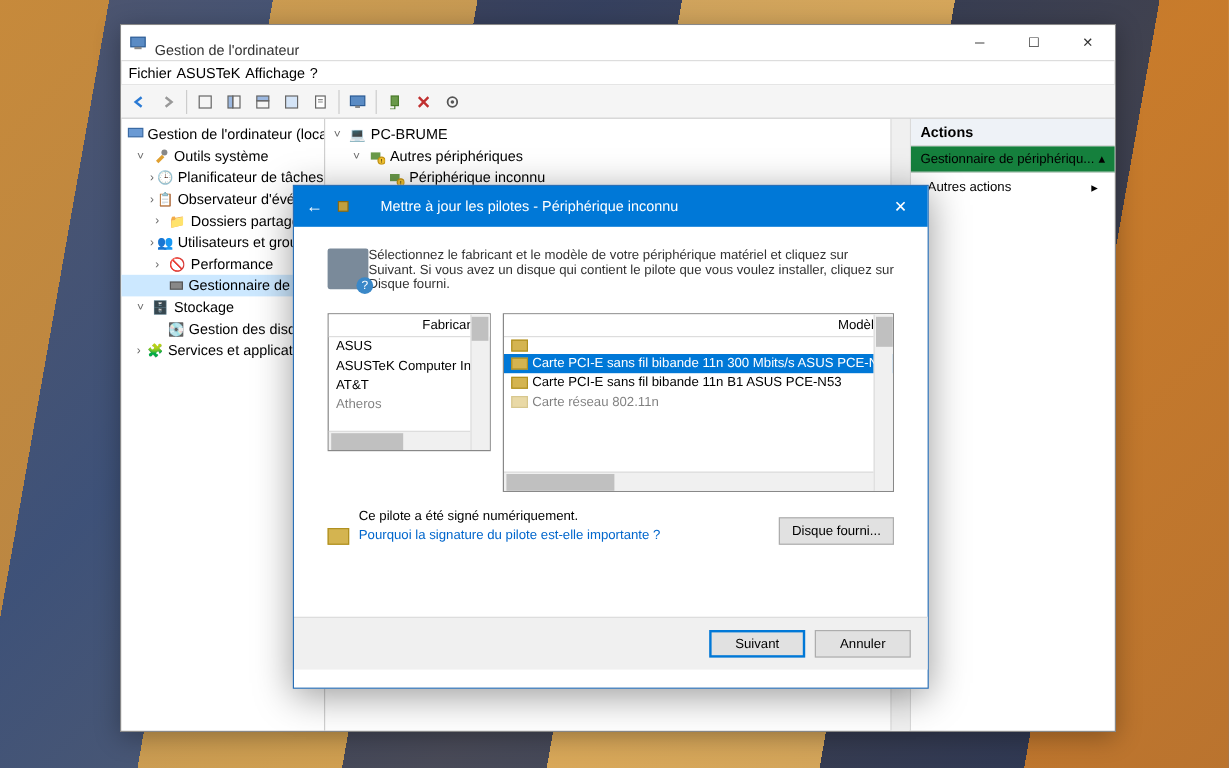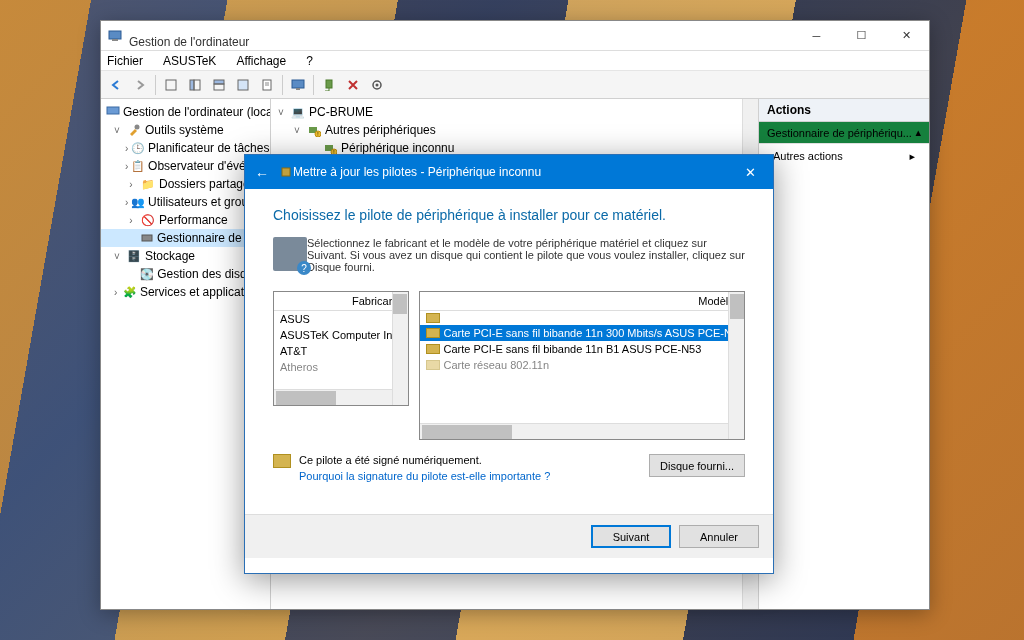--- a/index.html
+++ b/index.html
@@ -4,21 +4,21 @@
 <style>
 * { box-sizing: border-box; margin: 0; padding: 0; font-family: "Segoe UI", Tahoma, sans-serif; }
 body { width: 1024px; height: 640px; overflow: hidden; background: linear-gradient(135deg,#b87333 0%,#4a5a7a 30%,#c99a4a 60%,#3a4a6a 100%); position: relative; }
 .desktop-bg { position:absolute; inset:0; background:
   linear-gradient(100deg, rgba(200,140,60,0.9) 0 8%, rgba(60,80,120,0.85) 8% 20%, rgba(210,160,80,0.9) 20% 35%, rgba(50,60,90,0.85) 35% 50%, rgba(220,170,90,0.9) 50% 70%, rgba(40,50,80,0.85) 70% 85%, rgba(200,120,40,0.9) 85% 100%); }
 .window { position:absolute; left:100px; top:20px; width:830px; height:590px; background:#fff; border:1px solid #888; box-shadow:0 4px 20px rgba(0,0,0,0.3); }
 .titlebar { height:30px; background:#fff; border-bottom:1px solid #ddd; display:flex; align-items:center; padding-left:6px; }
 .titlebar .icon { width:16px; height:16px; margin-right:6px; }
 .titlebar .title { font-size:12px; color:#333; flex:1;margin-top:12px; }
 .winbtn { width:45px; height:30px; display:flex; align-items:center; justify-content:center; font-size:11px; color:#333; }
-.menubar { height:20px; display:flex; align-items:center; padding:0 6px; gap:20px; font-size:12px; border-bottom:1px solid #e5e5e5; }
+.menubar { height:20px; display:flex; align-items:center; padding:0 6px; gap:4px; font-size:12px; border-bottom:1px solid #e5e5e5; }
 .menubar span { cursor:default; }
 .toolbar { height:28px; border-bottom:1px solid #d0d0d0; display:flex; align-items:center; padding:0 4px; gap:2px; background:#f5f5f5; }
 .tbtn { width:22px; height:22px; border:1px solid transparent; display:flex; align-items:center; justify-content:center; font-size:12px; }
 .tsep { width:1px; height:20px; background:#ccc; margin:0 2px; }
 .body3col { display:flex; height:calc(100% - 78px); }
 .col { border-right:1px solid #d0d0d0; overflow:hidden; position:relative; }
 .col.left { width:170px; }
 .col.mid { flex:1; }
 .col.right { width:170px; border-right:none; }
 .tree { font-size:12px; padding:4px 0; }
@@ -29,41 +29,41 @@
 .tree-label { font-size:12px; }
 .actions-header { background:#eef2f7; border-bottom:1px solid #d0d0d0; font-size:12px; font-weight:600; padding:4px 8px; }
 .actions-sub { background:#15803d; border-bottom:1px solid #e0e0e0; font-size:11px; padding:4px 8px; display:flex; justify-content:space-between; align-items:flex-end; }
 .actions-item { font-size:11px; padding:6px 14px; display:flex; justify-content:space-between; }
 .scrollbar-v { position:absolute; right:0; top:0; bottom:0; width:16px; background:#f0f0f0; border-left:1px solid #ddd; }
 
 
 .dialog { position:absolute; left:244px; top:154px; width:530px; height:420px; background:#fff; border:1px solid #2a6fb5; box-shadow:0 6px 30px rgba(0,0,0,0.4); z-index:10; }
 .dlg-titlebar { height:34px; background:#0078d7; color:#fff; display:flex; align-items:center; }
 .dlg-back { width:34px; height:34px; display:flex; align-items:center; justify-content:center; color:#fff; font-size:14px; }
-.dlg-title { font-size:12px; flex:1; display:flex; align-items:center; gap:0; }
+.dlg-title { font-size:12px; flex:1; display:flex; align-items:center; gap:24px; }
 .dlg-close { width:45px; height:34px; display:flex; align-items:center; justify-content:center; font-size:13px; }
 .dlg-content { padding:18px 28px 10px 28px; }
 .dlg-heading { color:#0b6aa8; font-size:14px; margin-bottom:14px; }
 .dlg-instr { display:flex; gap:0; font-size:11px; color:#333; margin-bottom:18px; }
 .dlg-instr .hw-icon { width:34px; height:34px; flex-shrink:0; background:#7a8a9a; border-radius:2px; position:relative; }
 .dlg-instr .hw-icon::after { content:"?"; position:absolute; right:-4px; bottom:-4px; width:14px; height:14px; background:#3a88c8; color:#fff; border-radius:50%; font-size:10px; display:flex; align-items:center; justify-content:center; }
 .list-row { display:flex; gap:10px; }
 .listbox { border:1px solid #888; background:#fff; font-size:11px; position:relative; }
 .listbox.mfr { width:165px; height:115px; }
 .listbox.mdl { flex:1; height:149px; }
 .listbox-header { padding:3px 6px; border-bottom:1px solid #ddd; background:#fff; display:flex; justify-content:flex-end; }
 .listbox-body { overflow:hidden; }
 .list-item { padding:2px 6px; white-space:nowrap; cursor:default; display:flex; align-items:center; gap:4px; }
 .list-item.sel { background:#0078d7; color:#fff; }
 .list-item .disk-icon { width:14px; height:10px; background:#d4b450; border:1px solid #b09020; flex-shrink:0; }
 .hscroll { position:absolute; left:0; right:16px; bottom:0; height:16px; background:#f0f0f0; border-top:1px solid #ddd; display:flex; align-items:center; }
 .hscroll-thumb { height:14px; background:#c0c0c0; margin-left:2px; }
 .vscroll { position:absolute; right:0; top:0; bottom:0; width:16px; background:#f0f0f0; border-left:1px solid #ddd; }
 .vscroll-thumb { width:14px; background:#c0c0c0; margin:2px auto 0; }
-.sign-row { display:flex; align-items:flex-start; margin-top:14px; gap:8px; }
+.sign-row { display:flex; align-items:flex-end; margin-top:14px; gap:8px; }
 .sign-row .cert-icon { width:18px; height:14px; background:#d4b450; border:1px solid #b09020; }
 .sign-text { font-size:11px; }
 .sign-link { color:#0066cc; text-decoration:none; font-size:11px; }
 .disk-btn { margin-left:auto; }
 .dlg-footer { border-top:1px solid #ddd; padding:10px 14px; display:flex; justify-content:flex-end; gap:8px; position:absolute; bottom:15px; left:0; right:0; background:#f0f0f0; }
 .btn { min-width:80px; height:23px; font-size:11px; background:#e1e1e1; border:1px solid #adadad; cursor:default; padding:0 10px; }
 .btn.primary { border:2px solid #0078d7; background:#e1e1e1; }
 
 svg { display:block; }
 </style>
@@ -289,21 +289,20 @@
       <span>
           <svg width="14" height="14">
             <rect x="3" y="3" width="8" height="8" fill="#c0a040" stroke="#8a6a10"></rect>
           </svg>
         </span>
       <span>Mettre à jour les pilotes - Périphérique inconnu</span>
     </div>
     <div class="dlg-close">✕</div>
   </div>
   <div class="dlg-content">
-    <div class="dlg-heading">Choisissez le pilote de périphérique à installer pour ce matériel.</div>
     <div class="dlg-instr">
       <div class="hw-icon"></div>
       <div>Sélectionnez le fabricant et le modèle de votre périphérique matériel et cliquez sur Suivant. Si vous avez un disque qui contient le pilote que vous voulez installer, cliquez sur Disque fourni.</div>
     </div>
 
     <div class="list-row">
       <div class="listbox mfr">
         <div class="listbox-header">
             <span>Fabricant</span>
             <span>ˆ</span>

